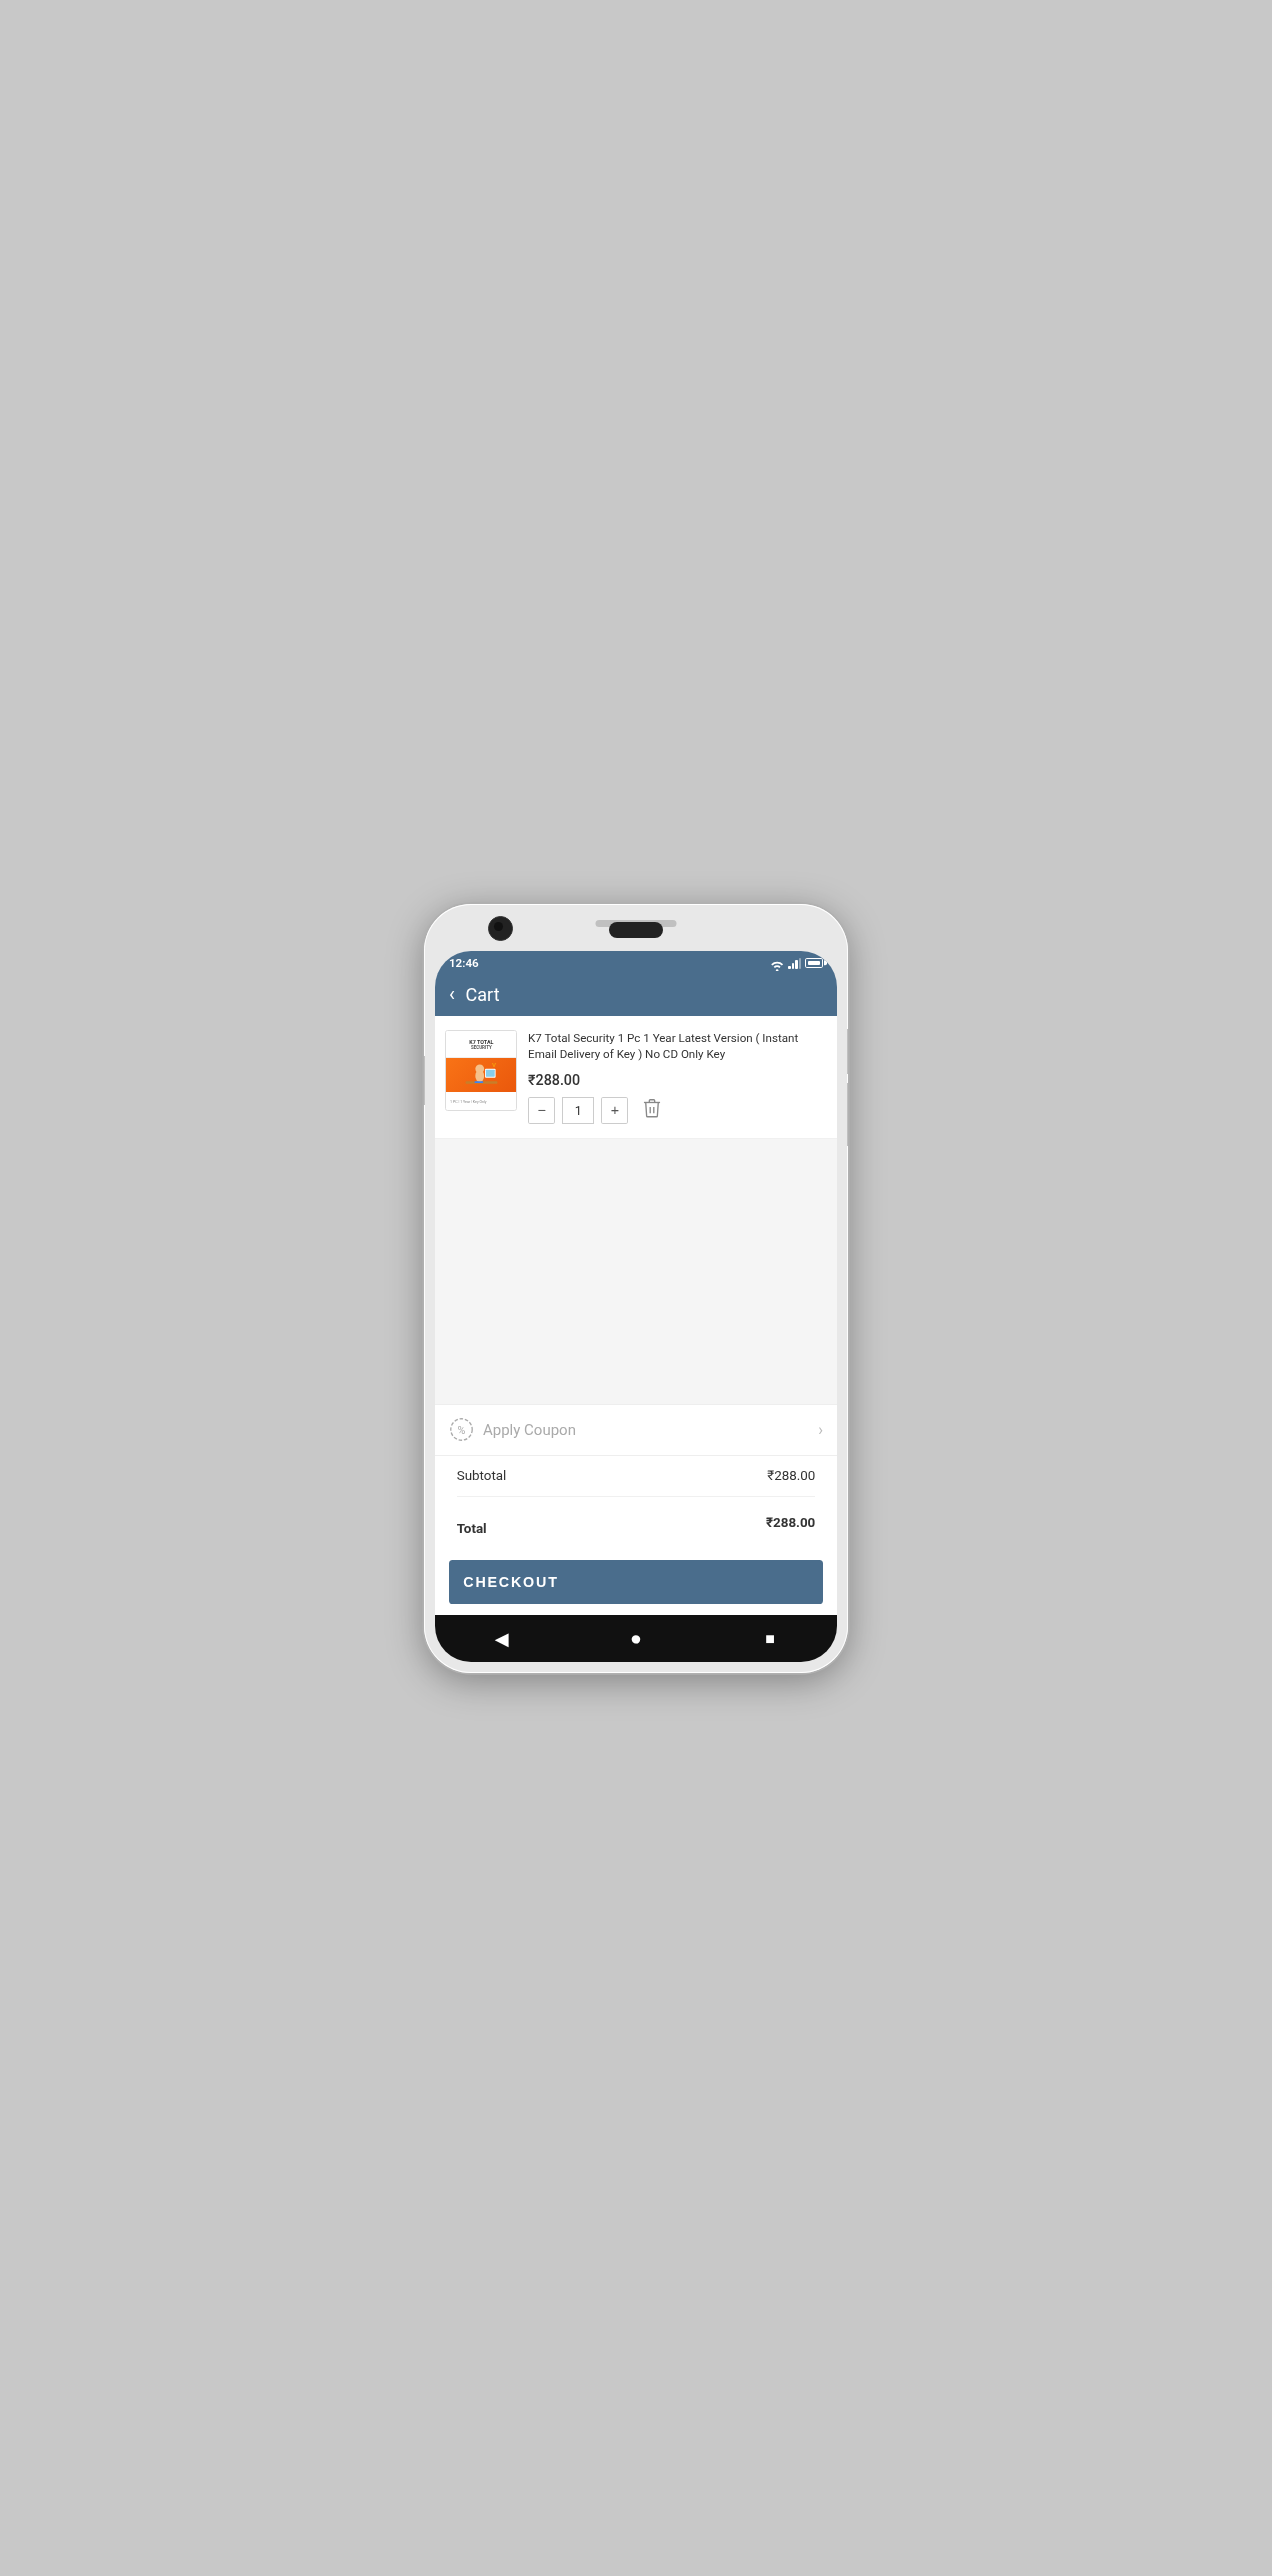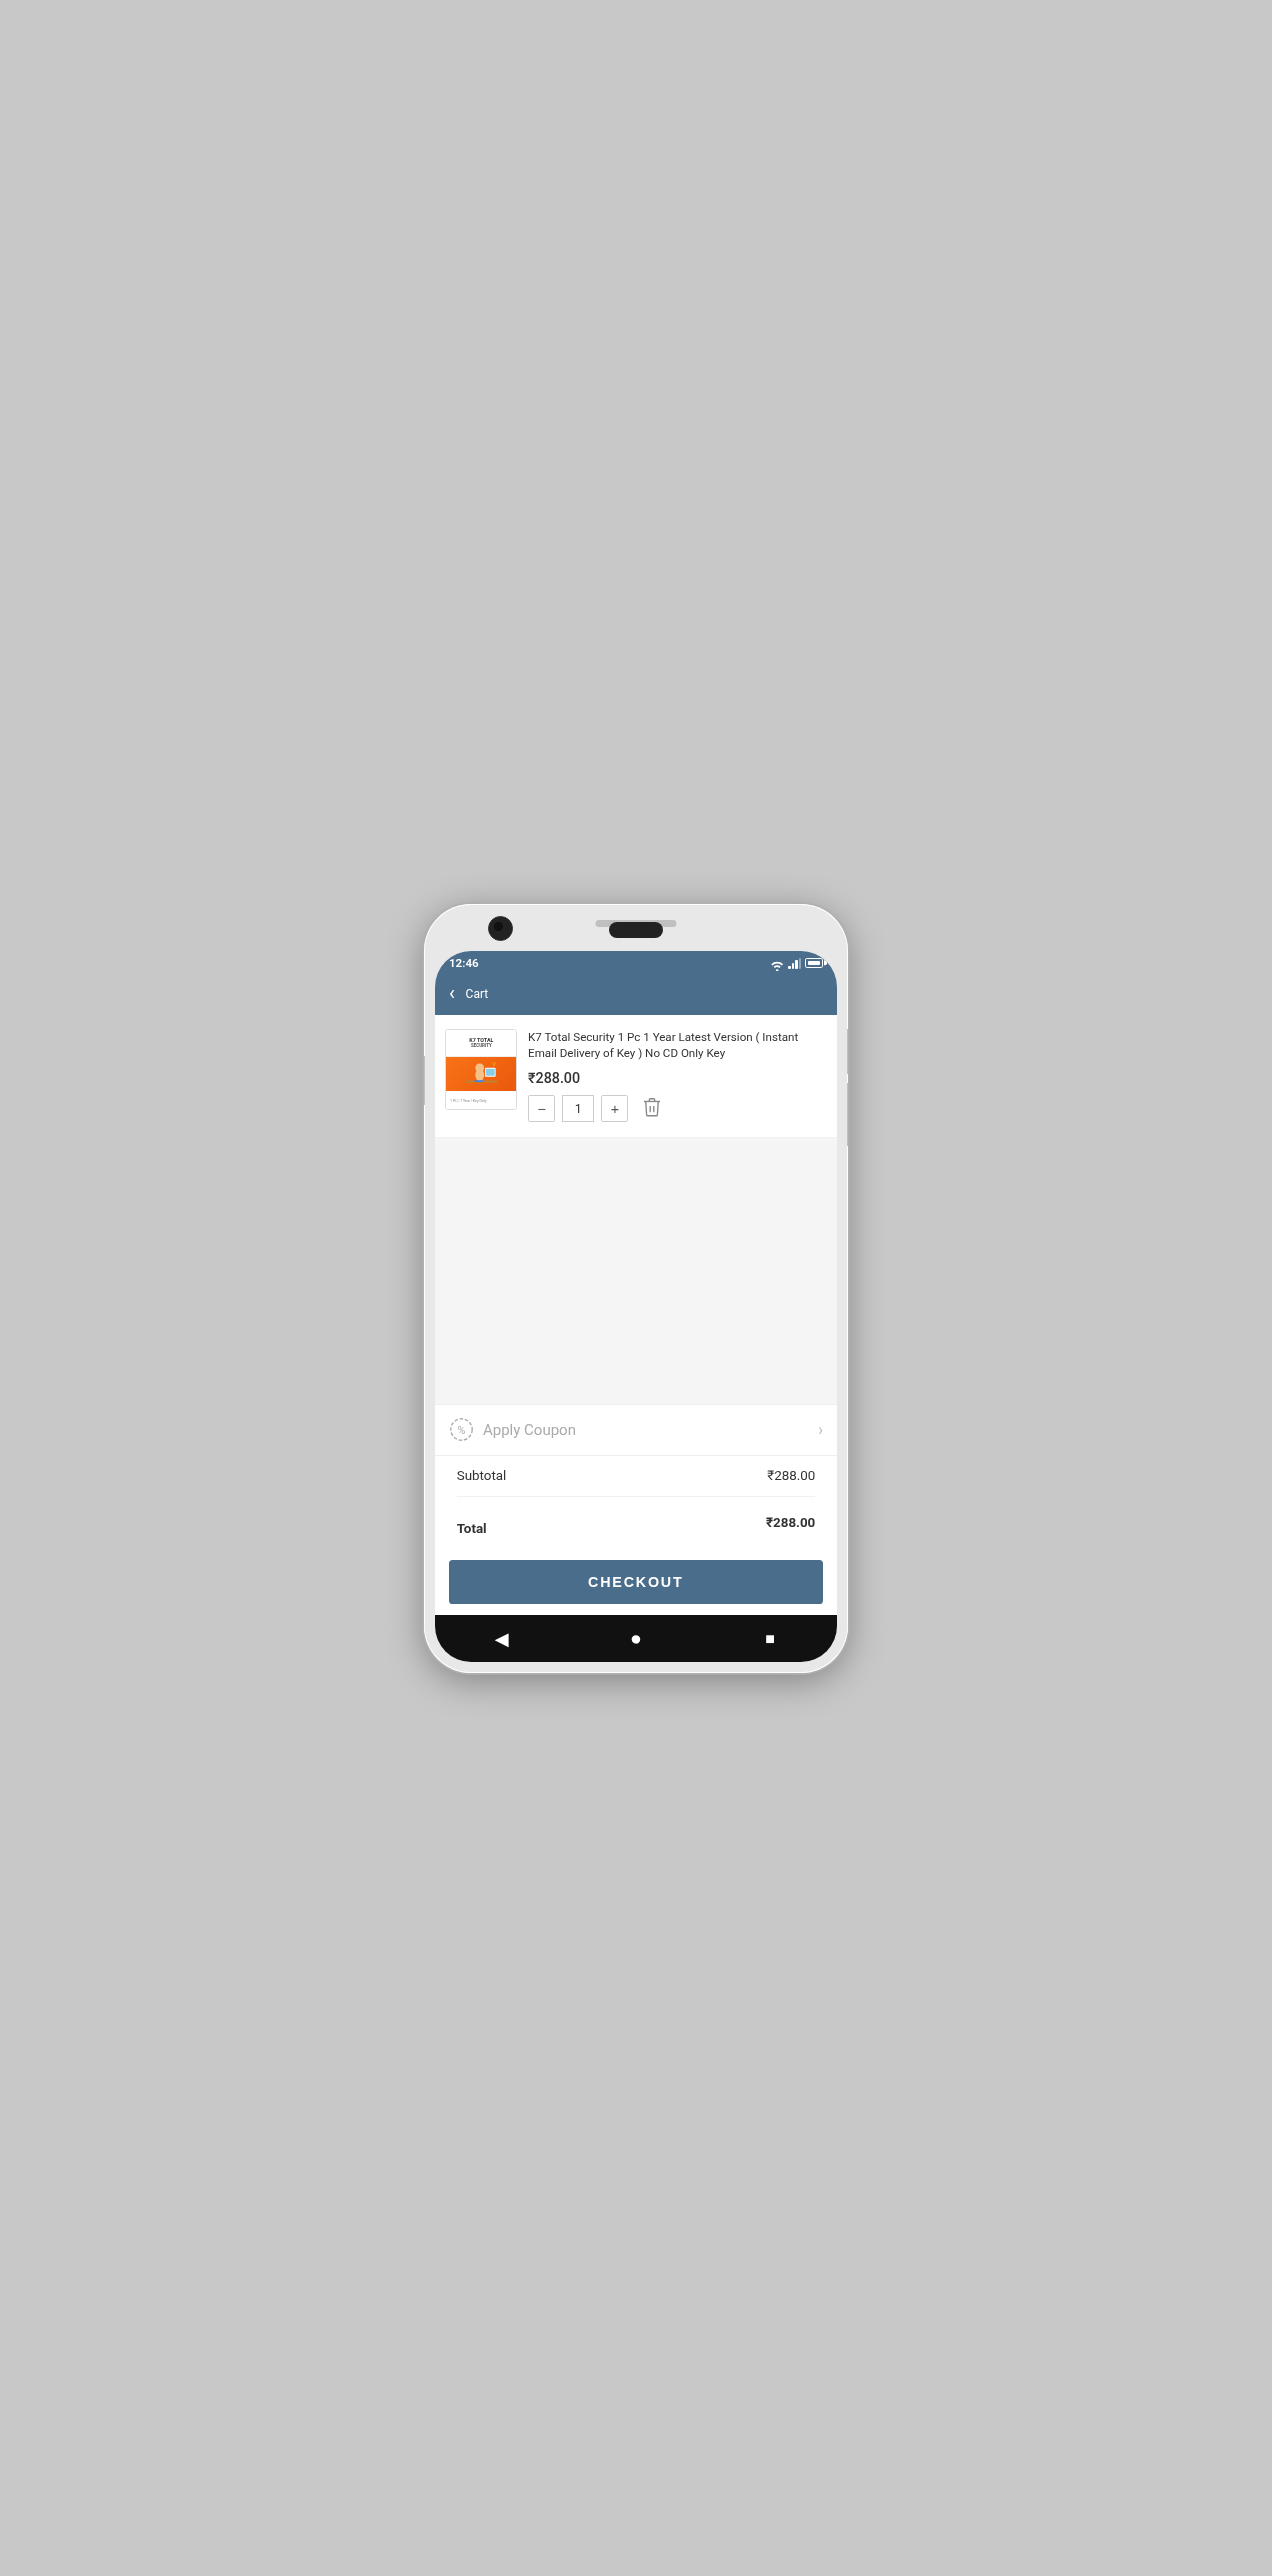--- a/index.html
+++ b/index.html
@@ -175,21 +175,21 @@
     .back-btn {
       color: #fff;
       font-size: 19.7px;
       margin-right: 10.7px;
       cursor: pointer;
       line-height: 1;
     }
 
     .app-bar-title {
       color: #fff;
-      font-size: 12px;
+      font-size: 18px;
       font-weight: 400;
     }
 
     
     .content {
       flex: 1;
       background: #fff;
       overflow-y: auto;
       display: flex;
       flex-direction: column;
@@ -388,21 +388,21 @@
       color: #fff;
       border: none;
       width: calc(100% - 29px);
       margin: 10.7px 14.3px;
       padding: 14.3px;
       font-size: 14.3px;
       font-weight: 600;
       letter-spacing: 1.8px;
       border-radius: 3.6px;
       cursor: pointer;
-      text-align: center;
+      text-align: left;
       flex-shrink: 0;
     }
 
     
     .bottom-nav {
       background: #111;
       display: flex;
       justify-content: space-around;
       align-items: center;
       padding: 9px 0;

